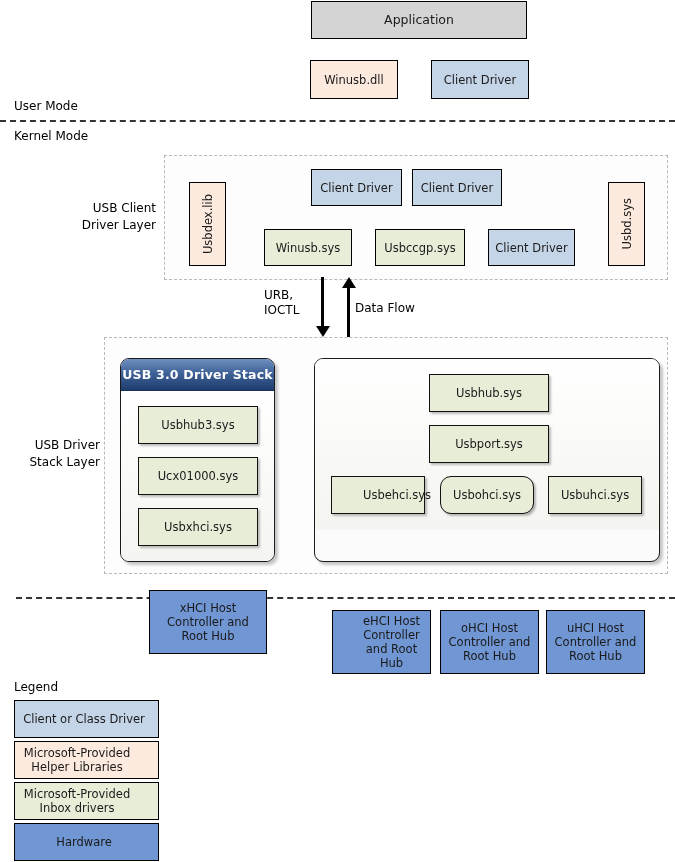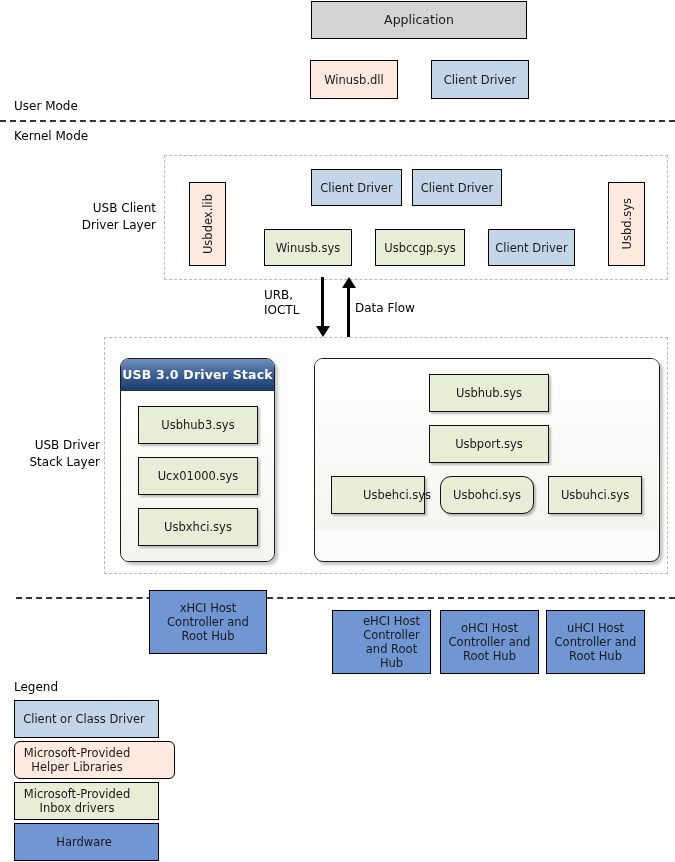--- a/index.html
+++ b/index.html
@@ -181,21 +181,21 @@
 <div class="box c-hw" style="left:546px;top:610px;width:99px;height:64px;">
   <span style="display:block;width:88px;">uHCI Host Controller and Root Hub</span>
 </div>
 
 <div class="plainlabel" style="left:14px;top:680px;">Legend</div>
 
 <div class="legendbox c-blue" style="left:14px;top:700px;width:145px;height:38px;">
   <span style="display:block;width:138px;">Client or Class Driver</span>
 </div>
 
-<div class="legendbox c-peach" style="left:14px;top:741px;width:161px;height:38px;border-radius:6px;">
+<div class="legendbox c-peach" style="left:14px;top:741px;width:145px;height:38px;">
   <span style="display:block;width:124px;">Microsoft-Provided Helper Libraries</span>
 </div>
 
 <div class="legendbox c-green" style="left:14px;top:782px;width:145px;height:38px;">
   <span style="display:block;width:124px;">Microsoft-Provided Inbox drivers</span>
 </div>
 
 <div class="legendbox c-hw" style="left:14px;top:823px;width:145px;height:38px;">
   <span style="display:block;width:138px;">Hardware</span>
 </div>

